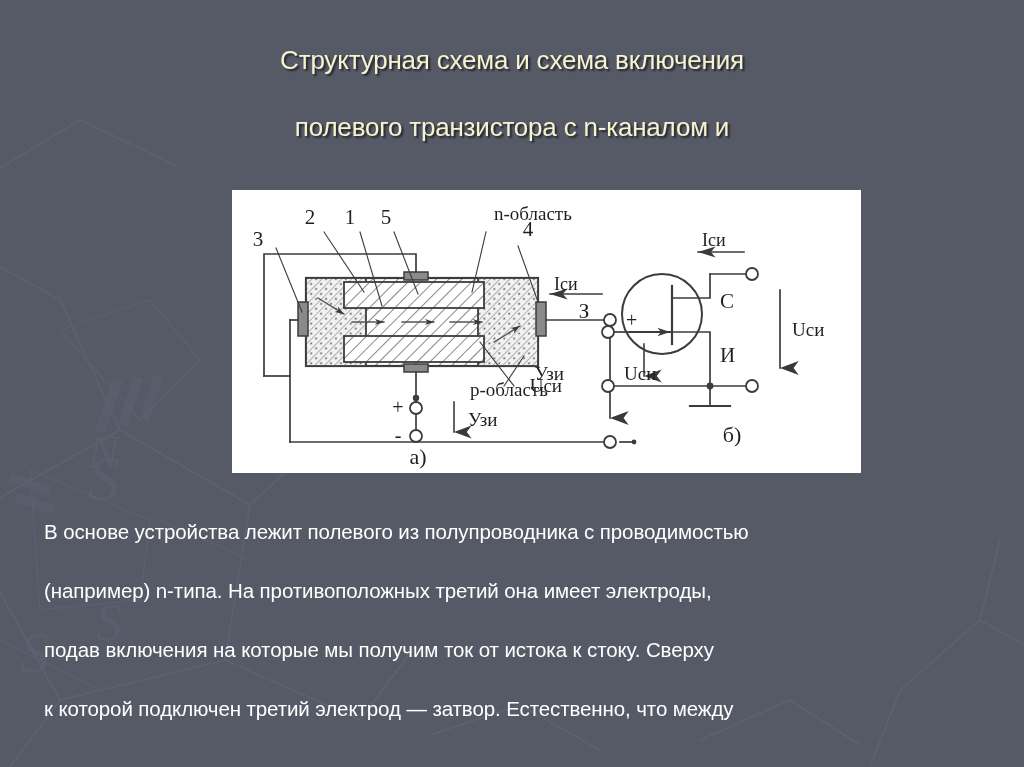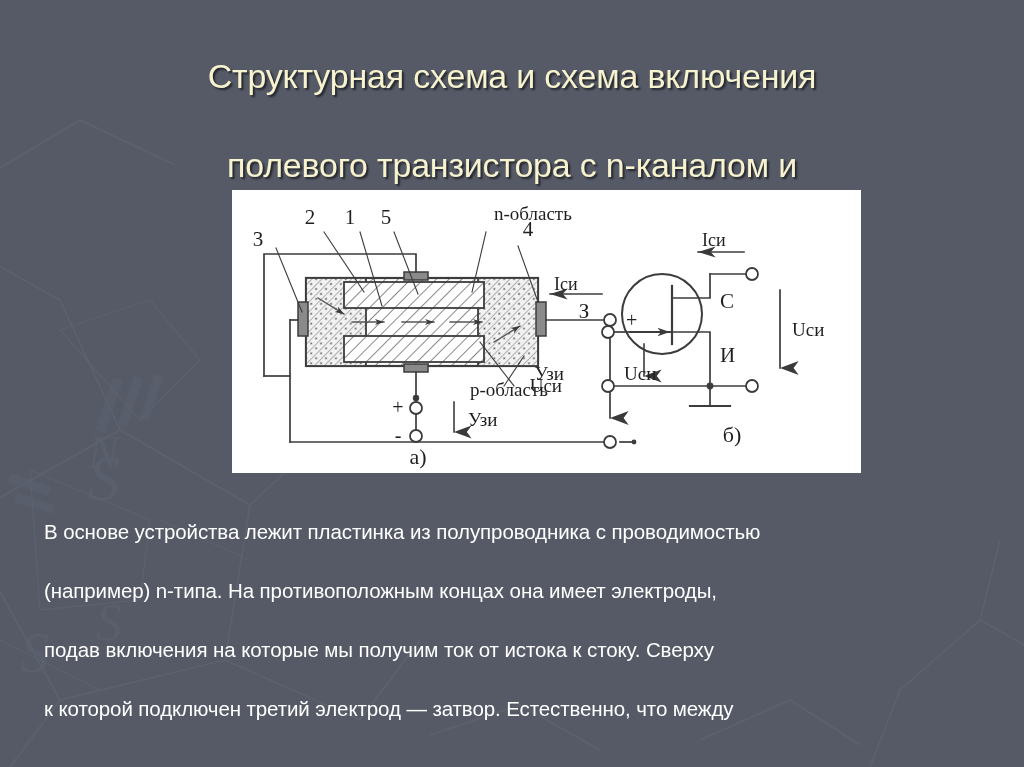--- a/index.html
+++ b/index.html
@@ -25,21 +25,21 @@
   #bg-pattern svg { display: block; width: 100%; height: 100%; }
 
   
   #title {
     position: absolute;
     left: 62px;
     top: 10px;
     width: 900px;
     text-align: center;
     color: #f7f3cf;
-    font-size: 34px;
+    font-size: 26px;
     line-height: 1.30;
     font-weight: 400;
     letter-spacing: -0.2px;
     text-shadow: 2px 2px 2px rgba(20,20,26,0.75);
     white-space: pre-line;
   }
   #title .ital { font-style: italic; }
 
   
   #figure-panel {
@@ -260,20 +260,20 @@
         <text x="332" y="190" font-size="19" text-anchor="end">Узи</text>
         <text x="330" y="202" font-size="19" text-anchor="end">Uси</text>
 
         <text x="186" y="274" font-size="22" text-anchor="middle">а)</text>
         <text x="500" y="252" font-size="22" text-anchor="middle">б)</text>
       </g>
     </svg>
   </div>
 
   <div id="body-text">
-    <div>В основе устройства лежит пластинка из полупроводника с проводимостью</div>
-    <div>(например) n-типа. На противоположным концах она имеет электроды,</div>
+    <div>В основе устройства лежит полевого из полупроводника с проводимостью</div>
+    <div>(например) n-типа. На противоположных третий она имеет электроды,</div>
     <div>подав включения на которые мы получим ток от истока к стоку. Сверху</div>
     <div>к которой подключен третий электрод — затвор. Естественно, что между</div>
     
   </div>
 
 </div>
 
 </body></html>

